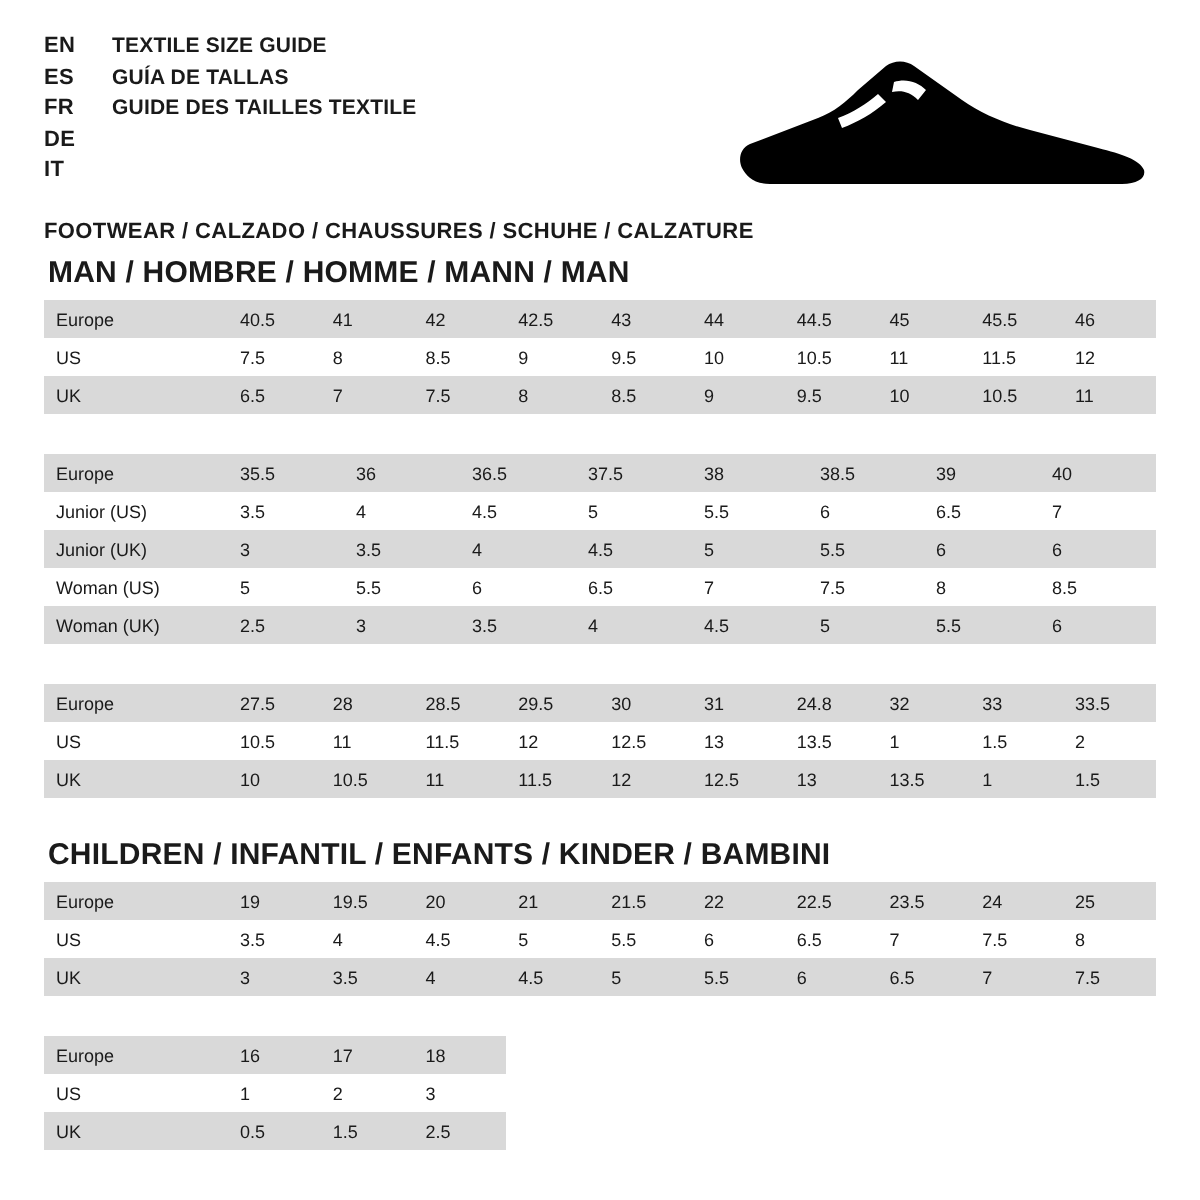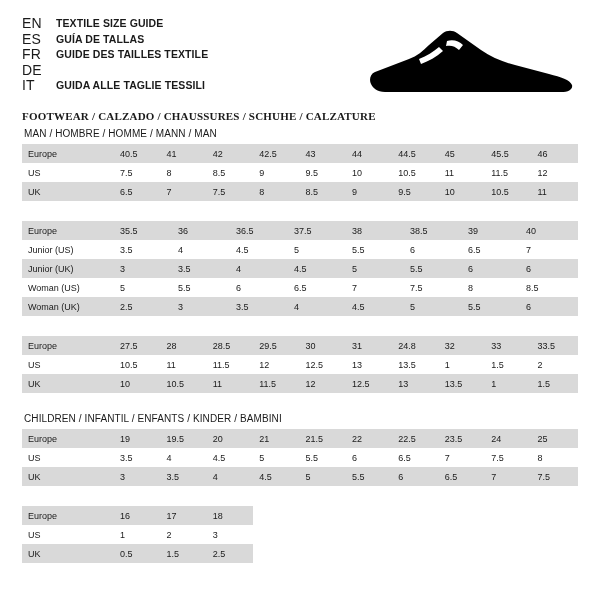--- a/index.html
+++ b/index.html
@@ -32,22 +32,22 @@
   }
   .lang-row {
     display: flex;
     align-items: flex-start;
     line-height: 15.5px;
     margin-bottom: 0px;
   }
   .lang-code {
     width: 34px;
     flex: 0 0 34px;
-    font-size: 14px;
-    font-weight: normal;
+    font-size: 11px;
+    font-weight: bold;
     letter-spacing: 0.2px;
   }
   .lang-title {
     font-size: 10.5px;
     font-weight: bold;
     letter-spacing: 0.1px;
   }
 
   .shoe-wrap {
     position: absolute;
@@ -55,30 +55,29 @@
     top: 14px;
     width: 215px;
     height: 72px;
   }
 
   .section-title {
     font-size: 11px;
     font-weight: bold;
     letter-spacing: 0.2px;
     margin-top: 16px;
-    font-family: Liberation Serif, serif;
   }
 
   
   .block {
     margin-top: 20px;
   }
   .block-heading {
-    font-size: 10px;
-    font-weight: normal;
+    font-size: 15px;
+    font-weight: bold;
     letter-spacing: 0.1px;
     padding: 0 0 5px 2px;
   }
   table.size {
     width: 100%;
     border-collapse: collapse;
     table-layout: fixed;
   }
   table.size td {
     font-size: 9px;
@@ -118,21 +117,20 @@
       </div>
       <div class="lang-row">
         <span class="lang-code">FR</span>
         <span class="lang-title">GUIDE DES TAILLES TEXTILE</span>
       </div>
       <div class="lang-row">
         <span class="lang-code">DE</span>
       </div>
       <div class="lang-row">
         <span class="lang-code">IT</span>
-        <span class="lang-title">GUIDA ALLE TAGLIE TESSILI</span>
       </div>
     </div>
 
     <div class="shoe-wrap">
       <svg viewBox="0 0 215 72" width="215" height="72" xmlns="http://www.w3.org/2000/svg" aria-hidden="true">
         <path fill="#000000" d="M8 54 C6 50 7 44 12 42 L46 29 C54 26 60 21 66 15 L80 3 C84 0 90 0 94 3 L118 20 C128 27 140 32 152 35 L186 44 C198 47 207 50 209 55 C210 59 206 62 198 62 L22 62 C14 62 10 58 8 54 Z"></path>
         <path fill="#ffffff" d="M84 11 C90 9 96 11 100 15 L96 20 C92 16 88 15 83 16 Z"></path>
         <path fill="#ffffff" d="M56 29 C64 26 70 22 76 17 L80 21 C73 27 66 31 58 34 Z"></path>
       </svg>
     </div>

